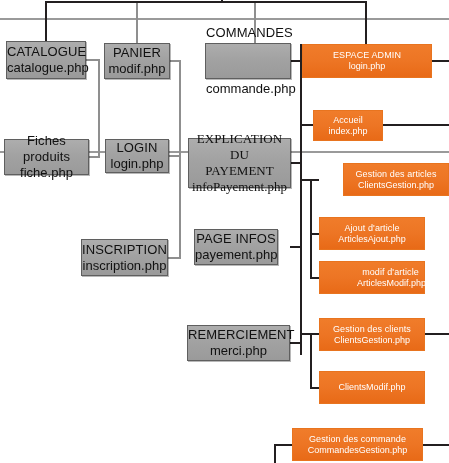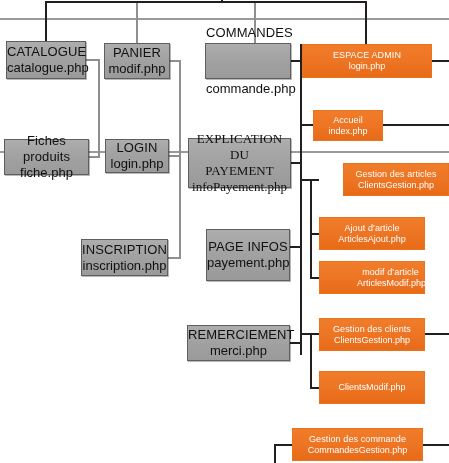--- a/index.html
+++ b/index.html
@@ -170,21 +170,21 @@
   <div class="node orange" style="left:319px; top:163px; width:106px; height:33px;margin-left:24px;">
     <span class="ln t">Gestion des articles</span>
     <span class="ln f">ClientsGestion.php</span>
   </div>
 
   <div class="node orange" style="left:319px; top:217px; width:106px; height:33px;">
     <span class="ln t">Ajout d'article</span>
     <span class="ln f">ArticlesAjout.php</span>
   </div>
 
-  <div class="node gray" style="left:206px; top:229px; width:84px; height:52px;align-items:center;">
+  <div class="node gray" style="left:194px; top:229px; width:84px; height:36px;align-items:center;">
     <span class="ln t">PAGE INFOS</span>
     <span class="ln f">payement.php</span>
   </div>
 
   <div class="node gray" style="left:81px; top:239px; width:87px; height:37px;">
     <span class="ln t">INSCRIPTION</span>
     <span class="ln f">inscription.php</span>
   </div>
 
   <div class="node orange" style="left:319px; top:261px; width:106px; height:33px;padding-left:37px;">

